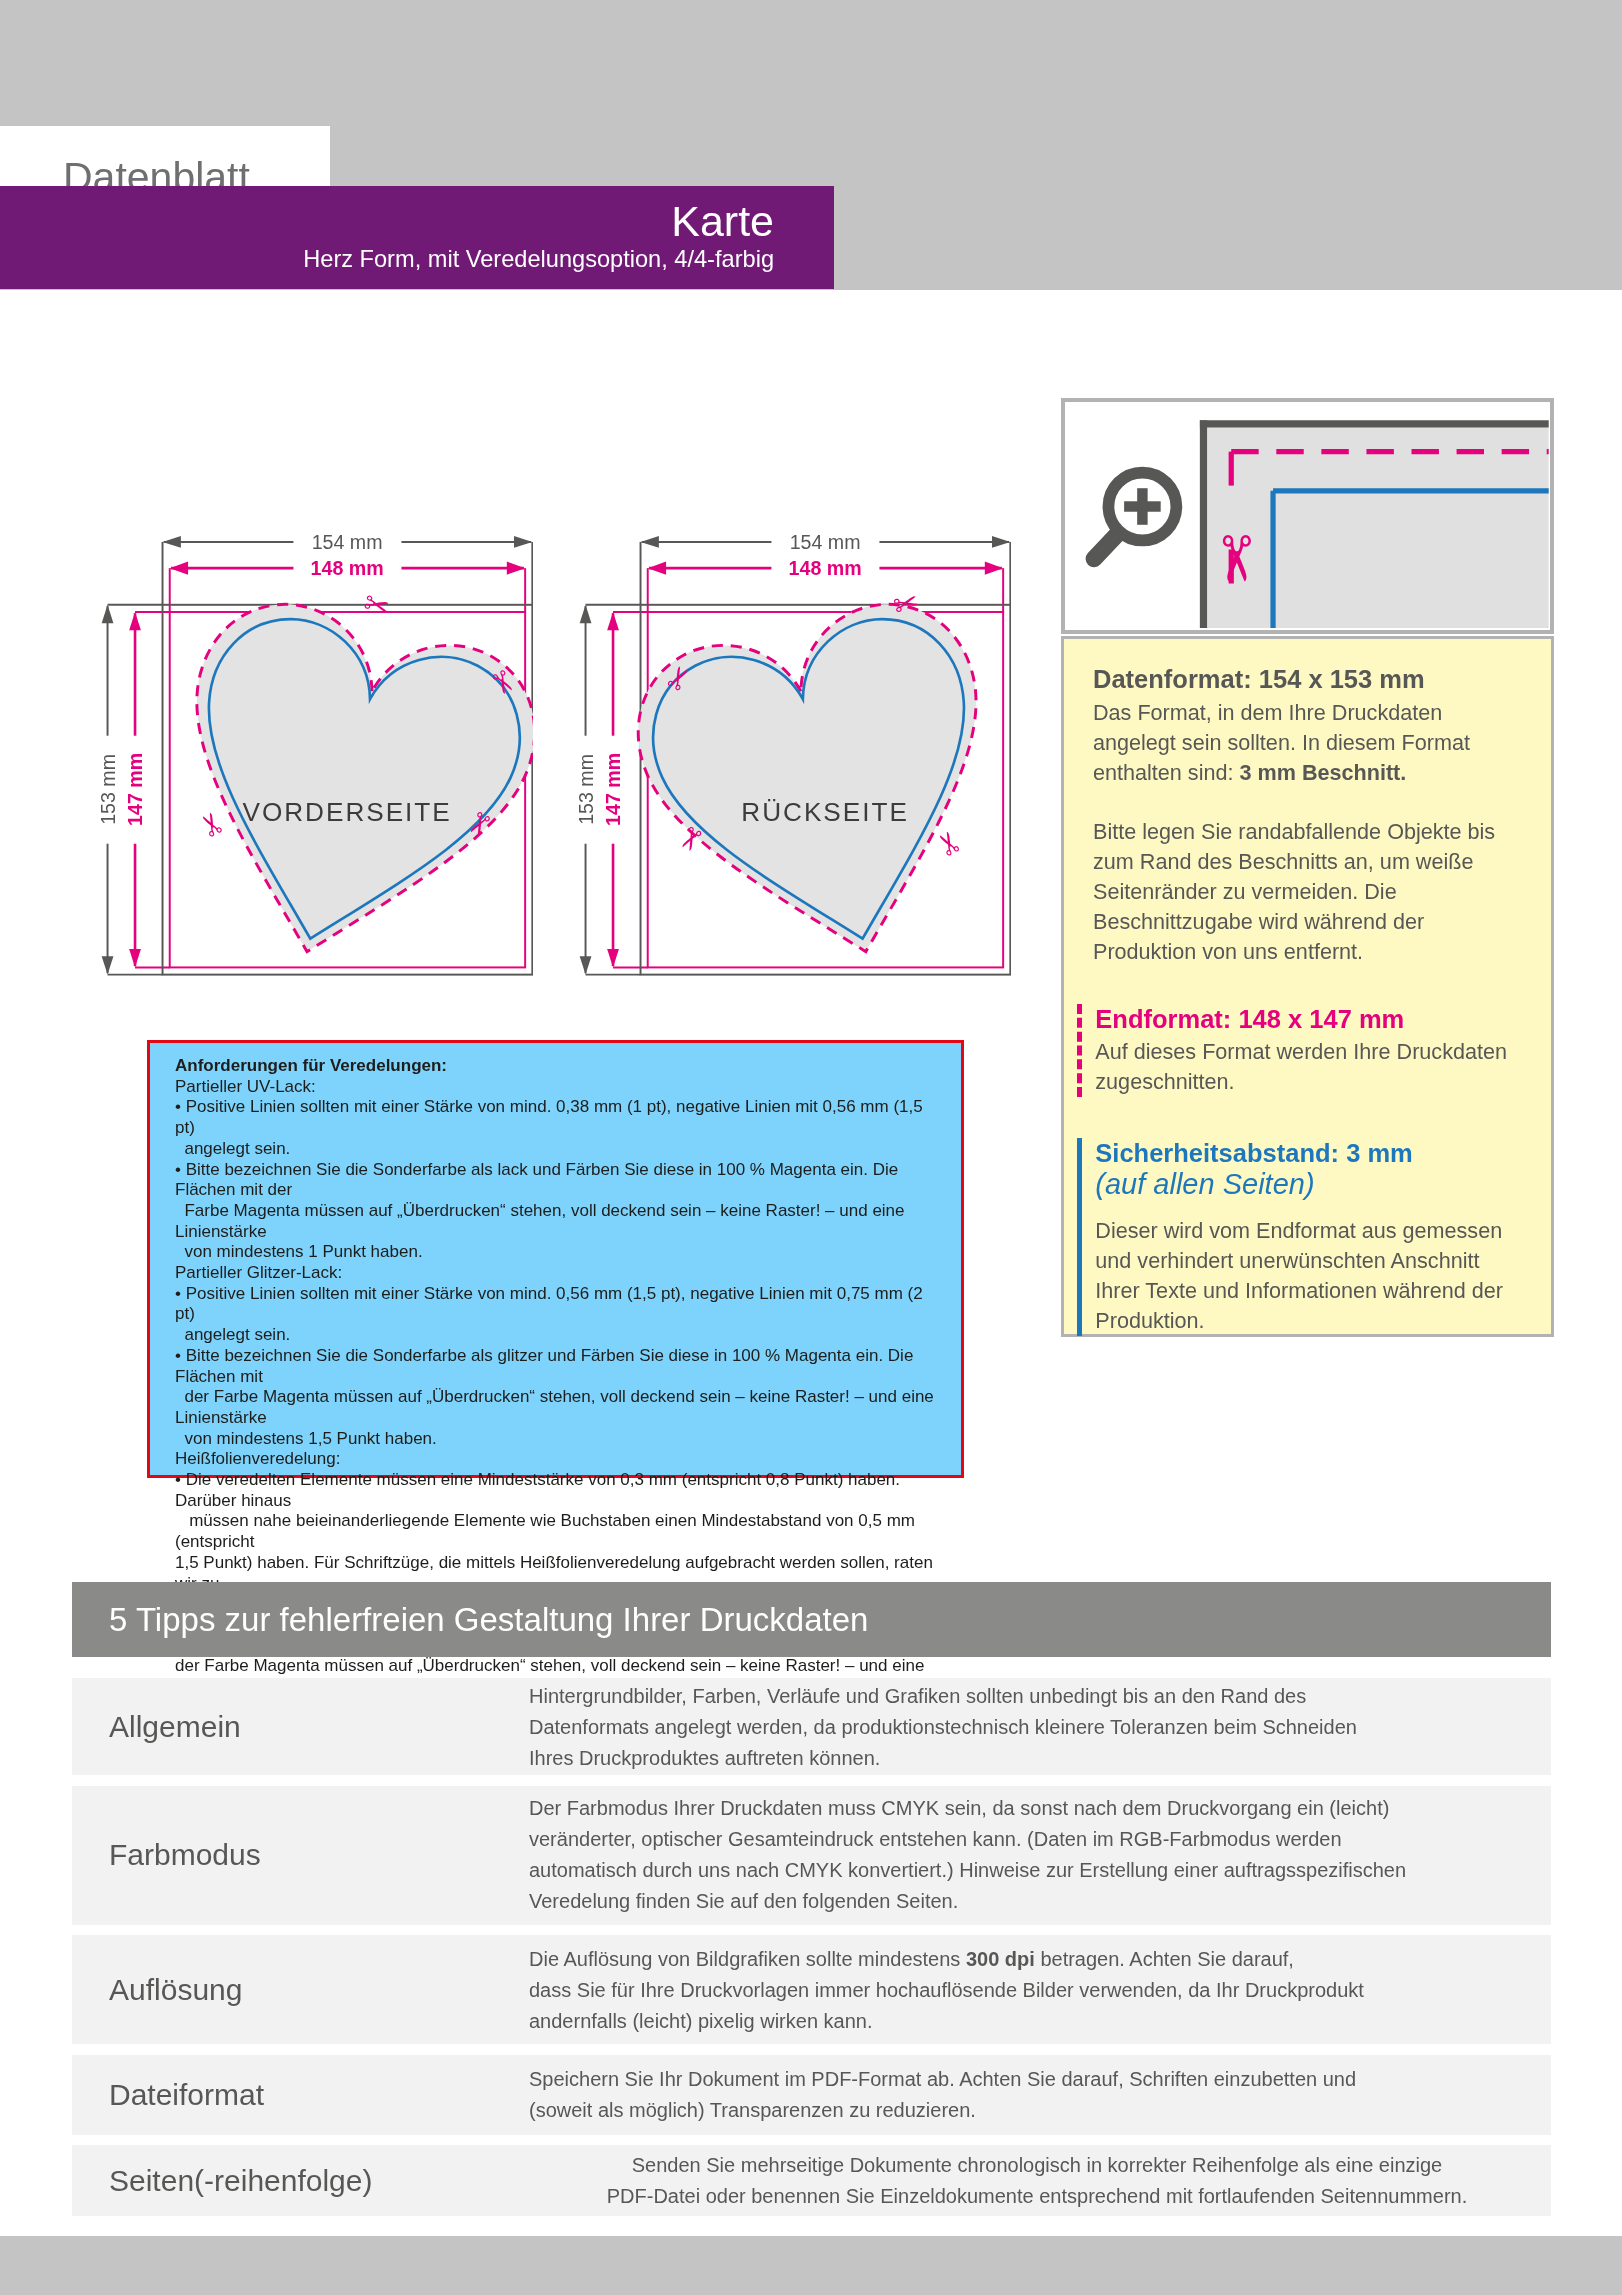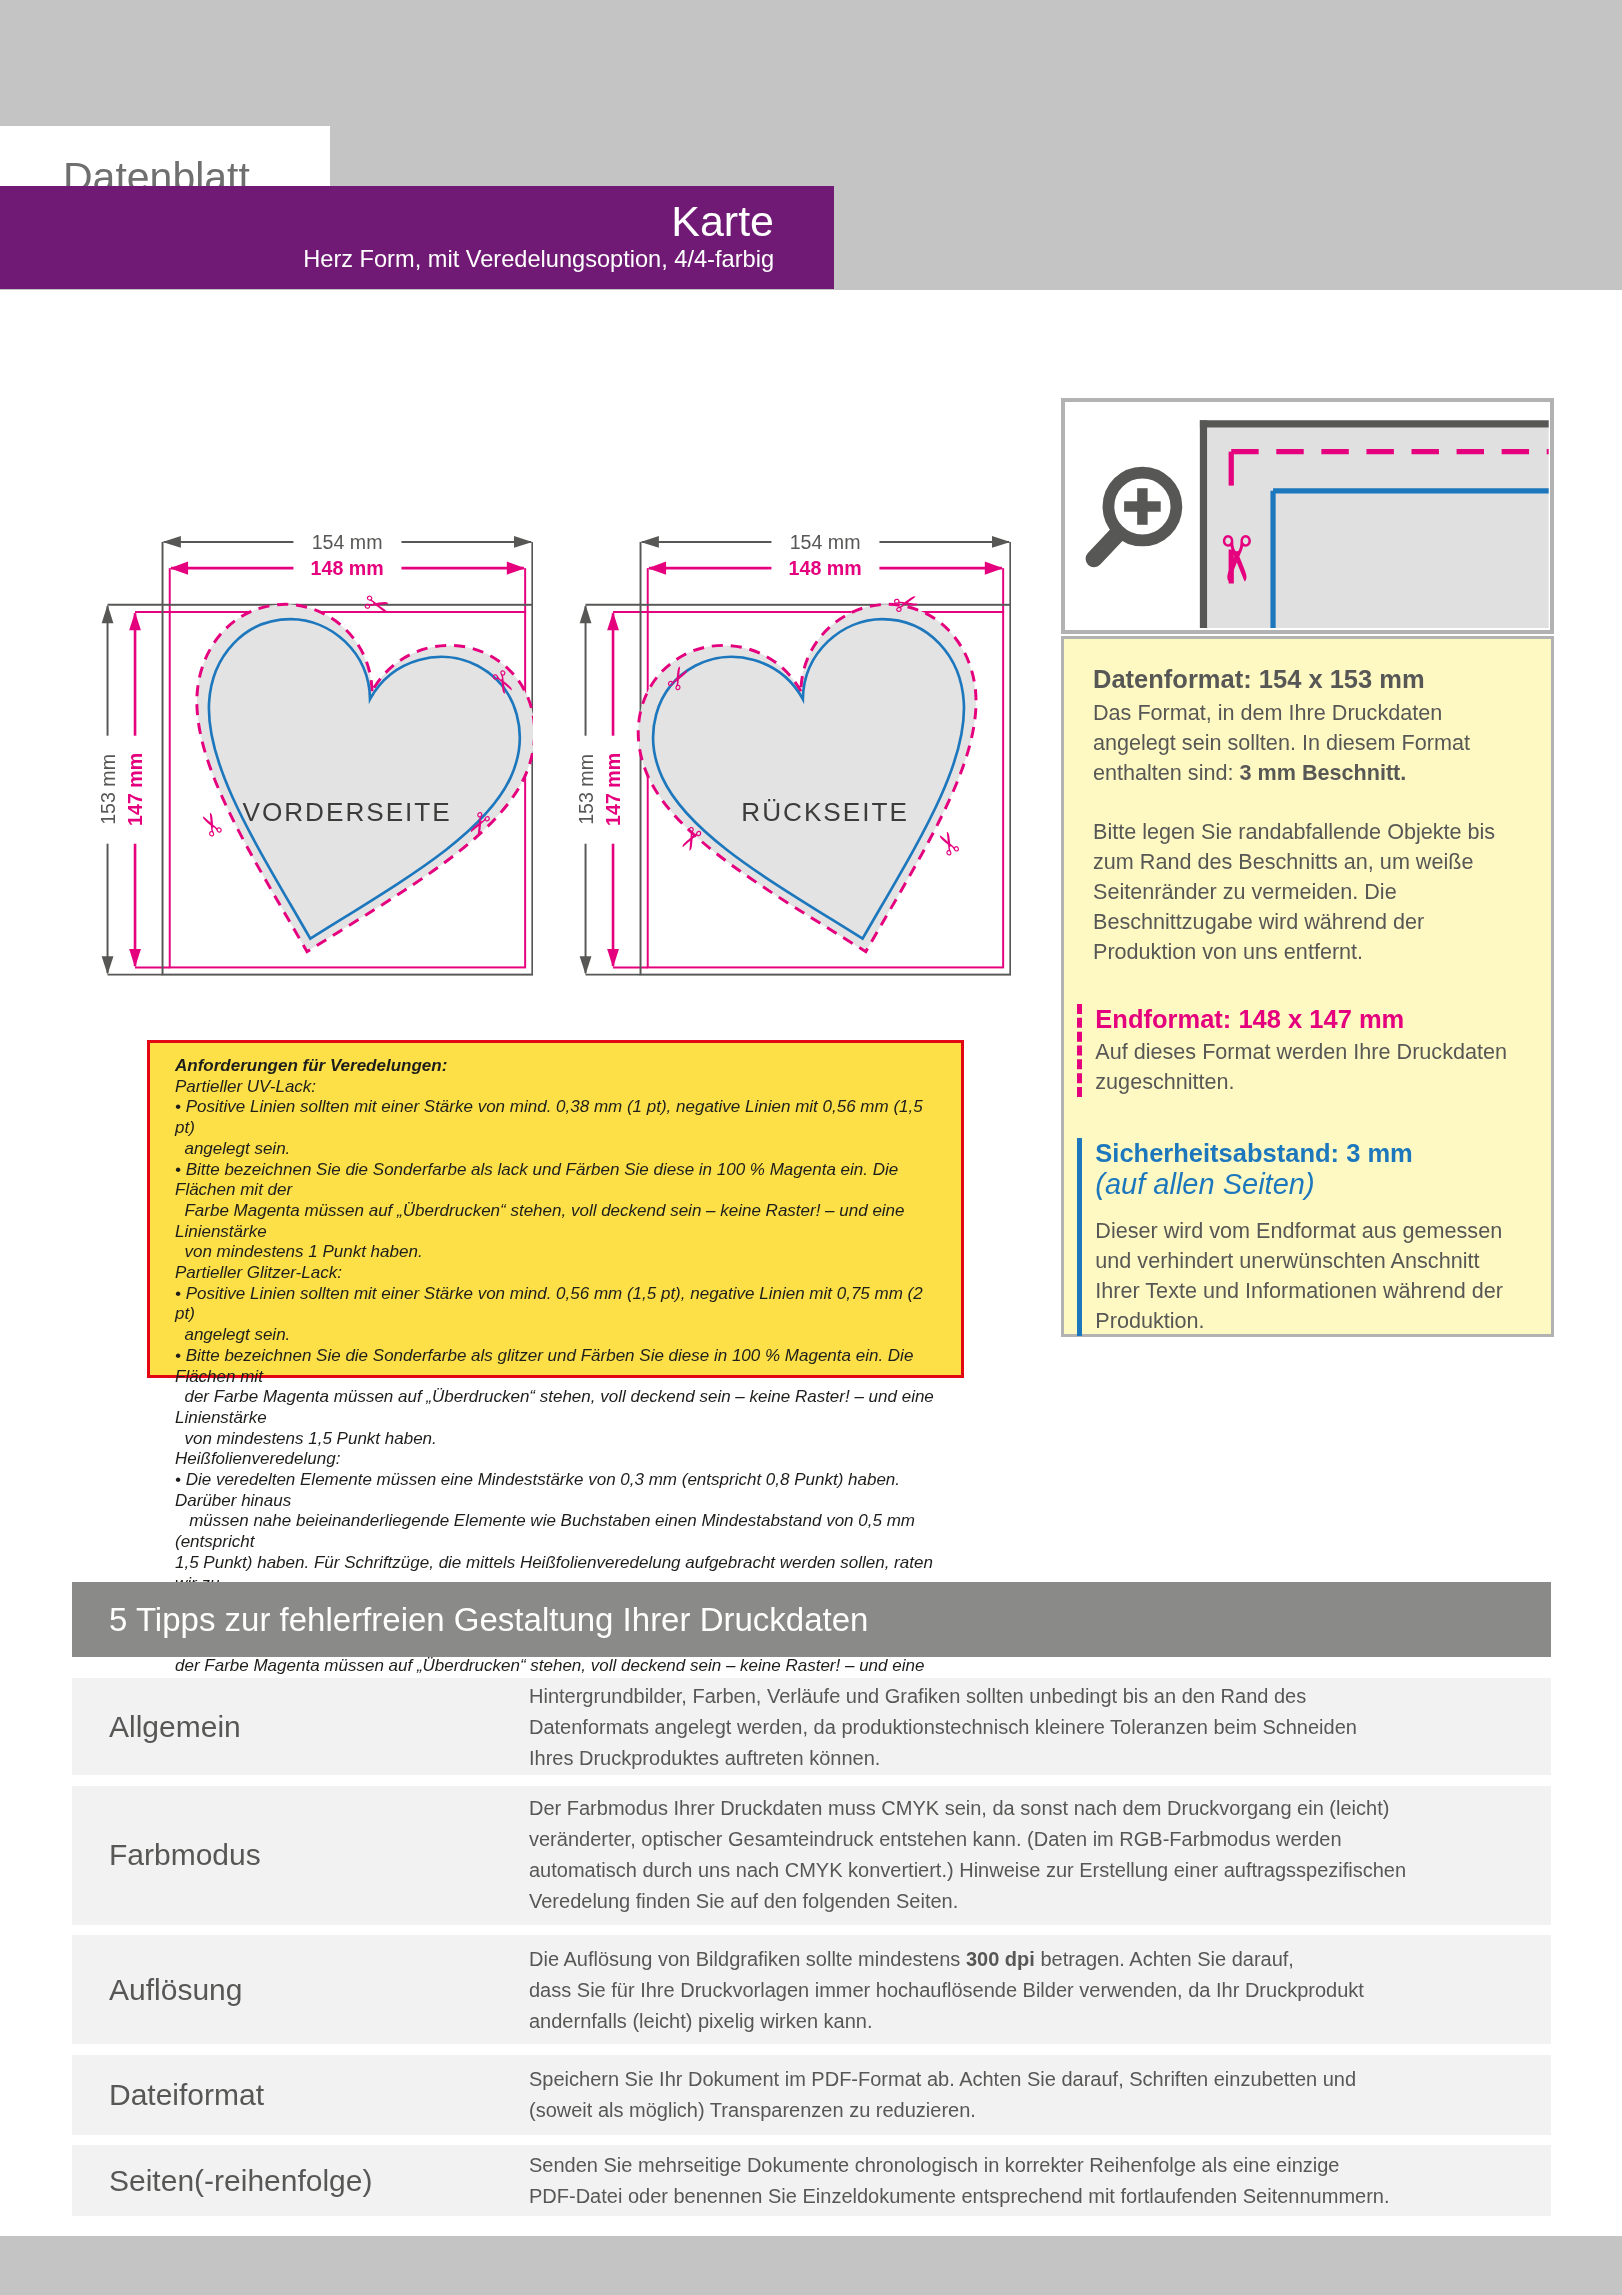--- a/index.html
+++ b/index.html
@@ -19,21 +19,21 @@
   .diagram { position:absolute; width:432px; height:452px; }
   #diagram-front { left:101px; top:530px; }
   #diagram-back  { left:579px; top:530px; }
   .diagram svg { width:432px; height:452px; display:block; }
   .dim-label { font-size:30px; fill:#575756; }
   .dim-label-m { font-size:30px; font-weight:bold; fill:#e5007e; }
   .heart-label { font-size:40px; letter-spacing:3px; fill:#3c3c3b; }
   .scissor { font-size:46px; fill:#e5007e; }
 
   
-  .redbox { position:absolute; left:147px; top:1040px; width:817px; height:338px; background:#fde047; border:3.9px solid #e30613; padding:13px 19.6px 0 25px;font-style:italic; }
+  .redbox { position:absolute; left:147px; top:1040px; width:817px; height:438px; background:#7dd3fc; border:3.9px solid #e30613; padding:13px 19.6px 0 25px; }
   .redbox div { font-size:17px; line-height:20.7px; color:#1d1d1b; white-space:pre-wrap; }
   .redbox div.rb-bold { font-weight:bold; }
 
   
   .illus-box { position:absolute; left:1061px; top:398px; width:493px; height:236px; background:#ffffff; border:4.6px solid #b2b2b2; overflow:hidden; }
   .info-panel { position:absolute; left:1061px; top:636px; width:493px; height:701px; background:#fef9c3; border:3.9px solid #b2b2b2; padding:25px 30px 0 29px; color:#575756; }
   .info-panel p { font-size:21.6px; line-height:30px; color:#575756; }
   .ip-title { font-size:25.5px; font-weight:bold; line-height:31px; margin-bottom:2.6px; color:#575756; }
   .ip-gap { height:29px; }
   .ip-block-end { margin-top:37px; margin-left:-15.7px; border-left:5.9px dashed #e5007e; padding-left:13px; }
@@ -44,21 +44,21 @@
 
   
   .tips-header { position:absolute; left:72px; top:1582px; width:1479px; height:75px; background:#8a8a88; }
   .tips-header span { display:block; padding-left:37px; line-height:75px; font-size:33px; color:#ffffff; }
   #tips-rows { position:absolute; left:72px; top:1678px; width:1479px; display:flex; flex-direction:column; gap:10.5px; }
   .tip-row { background:#f2f2f2; position:relative; display:flex; align-items:center; }
   .tip-row:nth-child(1){ height:97px; }
   .tip-row:nth-child(2){ height:139px; }
   .tip-row:nth-child(3){ height:109px; }
   .tip-row:nth-child(4){ height:80px; }
-  .tip-row:nth-child(5){ height:71px; }
+  .tip-row:nth-child(5){ height:71px;text-align:center; }
   .tip-label { position:absolute; left:37px; top:50%; transform:translateY(-50%); font-size:30px; color:#575756; }
   .tip-text { position:absolute; left:457px; top:50%; transform:translateY(-50%); width:1016px; font-size:20px; line-height:31px; color:#575756; }
 
   .footer-band { position:absolute; left:0; top:2236px; width:1623px; height:60px; background:#c5c4c4; }
 </style>
 </head>
 <body>
 
 <div id="page">
 

